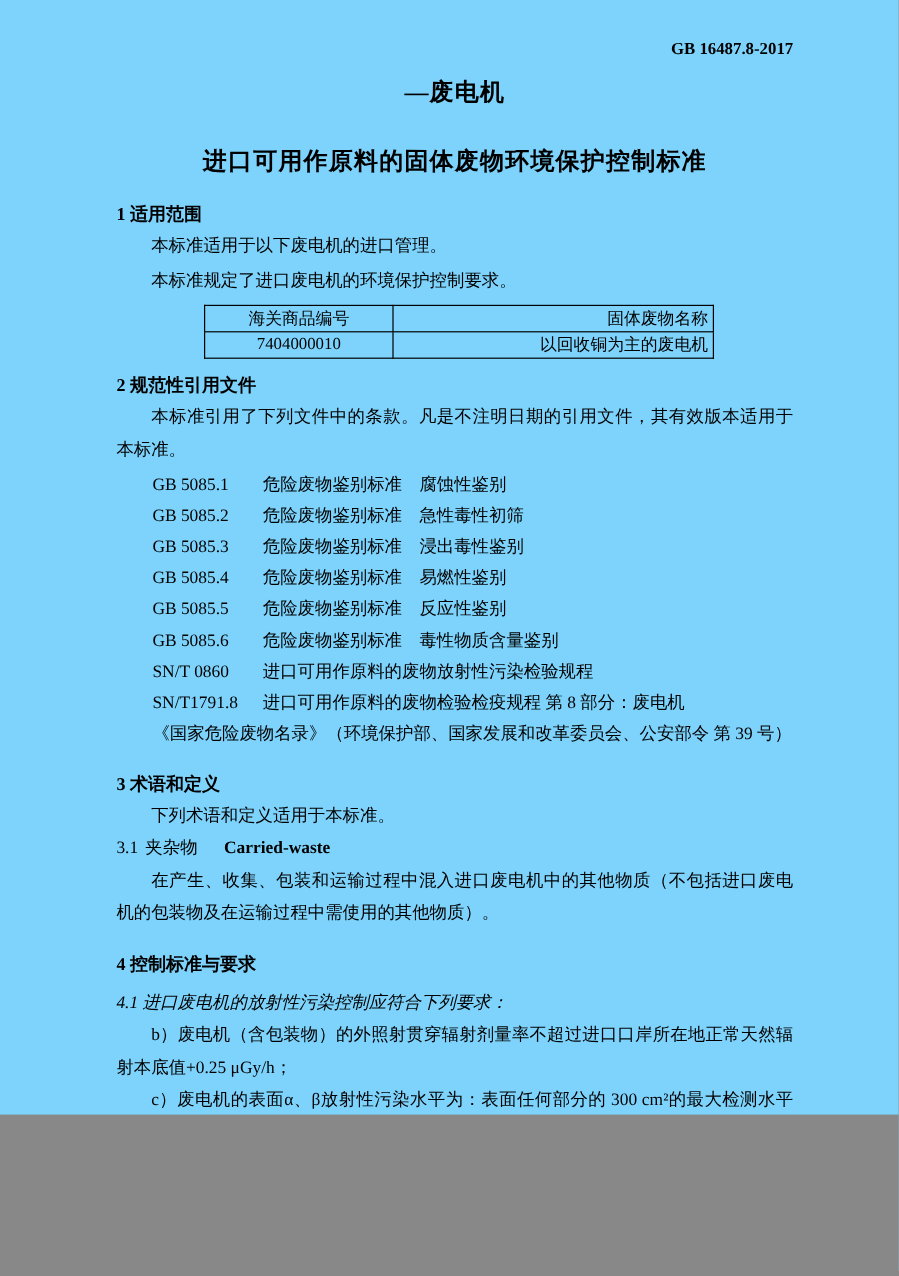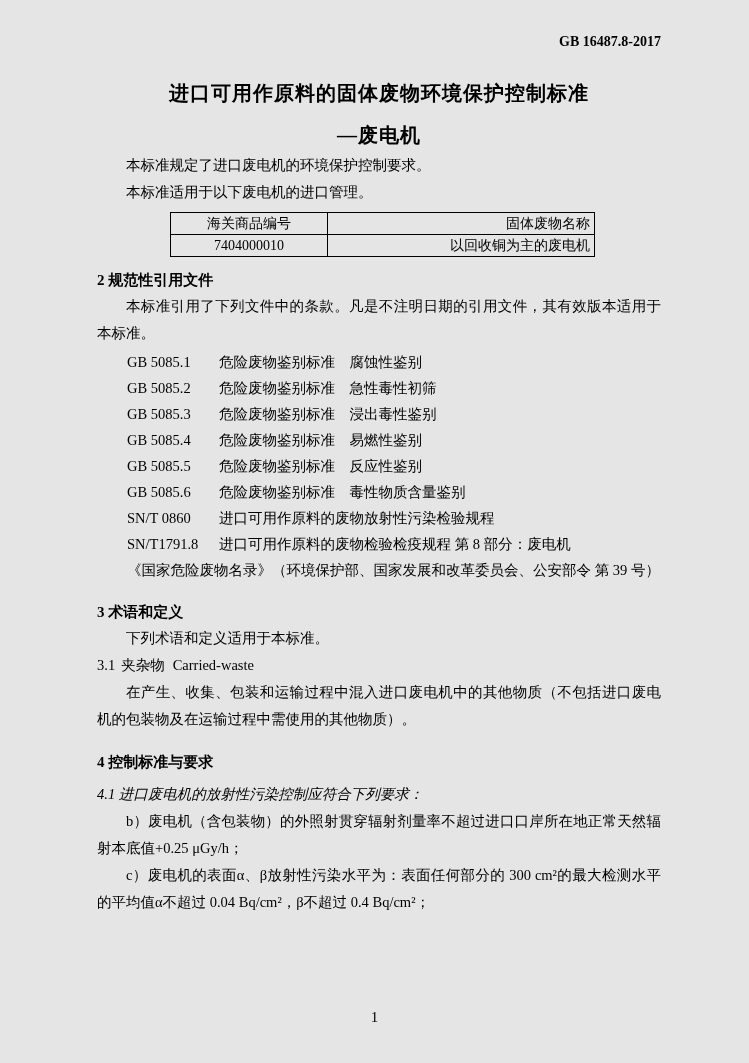--- a/index.html
+++ b/index.html
@@ -1,20 +1,20 @@
 <!DOCTYPE html>
 <html><head>
 <meta charset="utf-8">
 <style>
   html,body{margin:0;padding:0;background:#888;}
   .page{
     position:relative;
-    width:749px;height:1063px;
+    width:749px;height:929px;
     margin:0 auto;
-    background:#e5e5e5;
+    background:#7dd3fc;
     color:#000000;
     font-family:"Liberation Serif","DejaVu Serif",serif;
     font-size:14.5px;
     box-sizing:border-box;
     padding:34px 88px 0 97px;
     overflow:hidden;
   }
   .hdr{
     text-align:right;
     font-weight:bold;
@@ -71,42 +71,43 @@
   }
   .ref-code{
     display:inline-block;
     min-width:92px;
   }
   .term-line{
     line-height:27px;
   }
   .term-no{margin-right:6px;}
   .term-name{font-weight:normal;text-align:right;}
-  .term-en{margin-left:8px;}
+  .term-en{margin-left:22px;font-weight:bold;}
   .page-num{
     position:absolute;
     left:0;right:0;
     top:1008px;
     text-align:center;
     font-size:15px;
     line-height:18px;
   }
 </style>
 </head>
 <body>
 
 <div class="page">
 
   <div class="hdr">GB 16487.8-2017</div>
 
+  <div class="title subtitle">—废电机</div>
   <div class="title">进口可用作原料的固体废物环境保护控制标准</div>
-  <div class="title subtitle">—废电机</div>
 
+  <div class="sec-h first">1 适用范围</div>
+  <p class="para">本标准适用于以下废电机的进口管理。</p>
   <p class="para mt2">本标准规定了进口废电机的环境保护控制要求。</p>
-  <p class="para">本标准适用于以下废电机的进口管理。</p>
 
   <table class="std-table">
     <tbody>
         <tr>
       <td class="c1">海关商品编号</td>
       <td class="c2">固体废物名称</td>
     </tr>
     <tr>
       <td class="c1">7404000010</td>
       <td class="c2">以回收铜为主的废电机</td>

